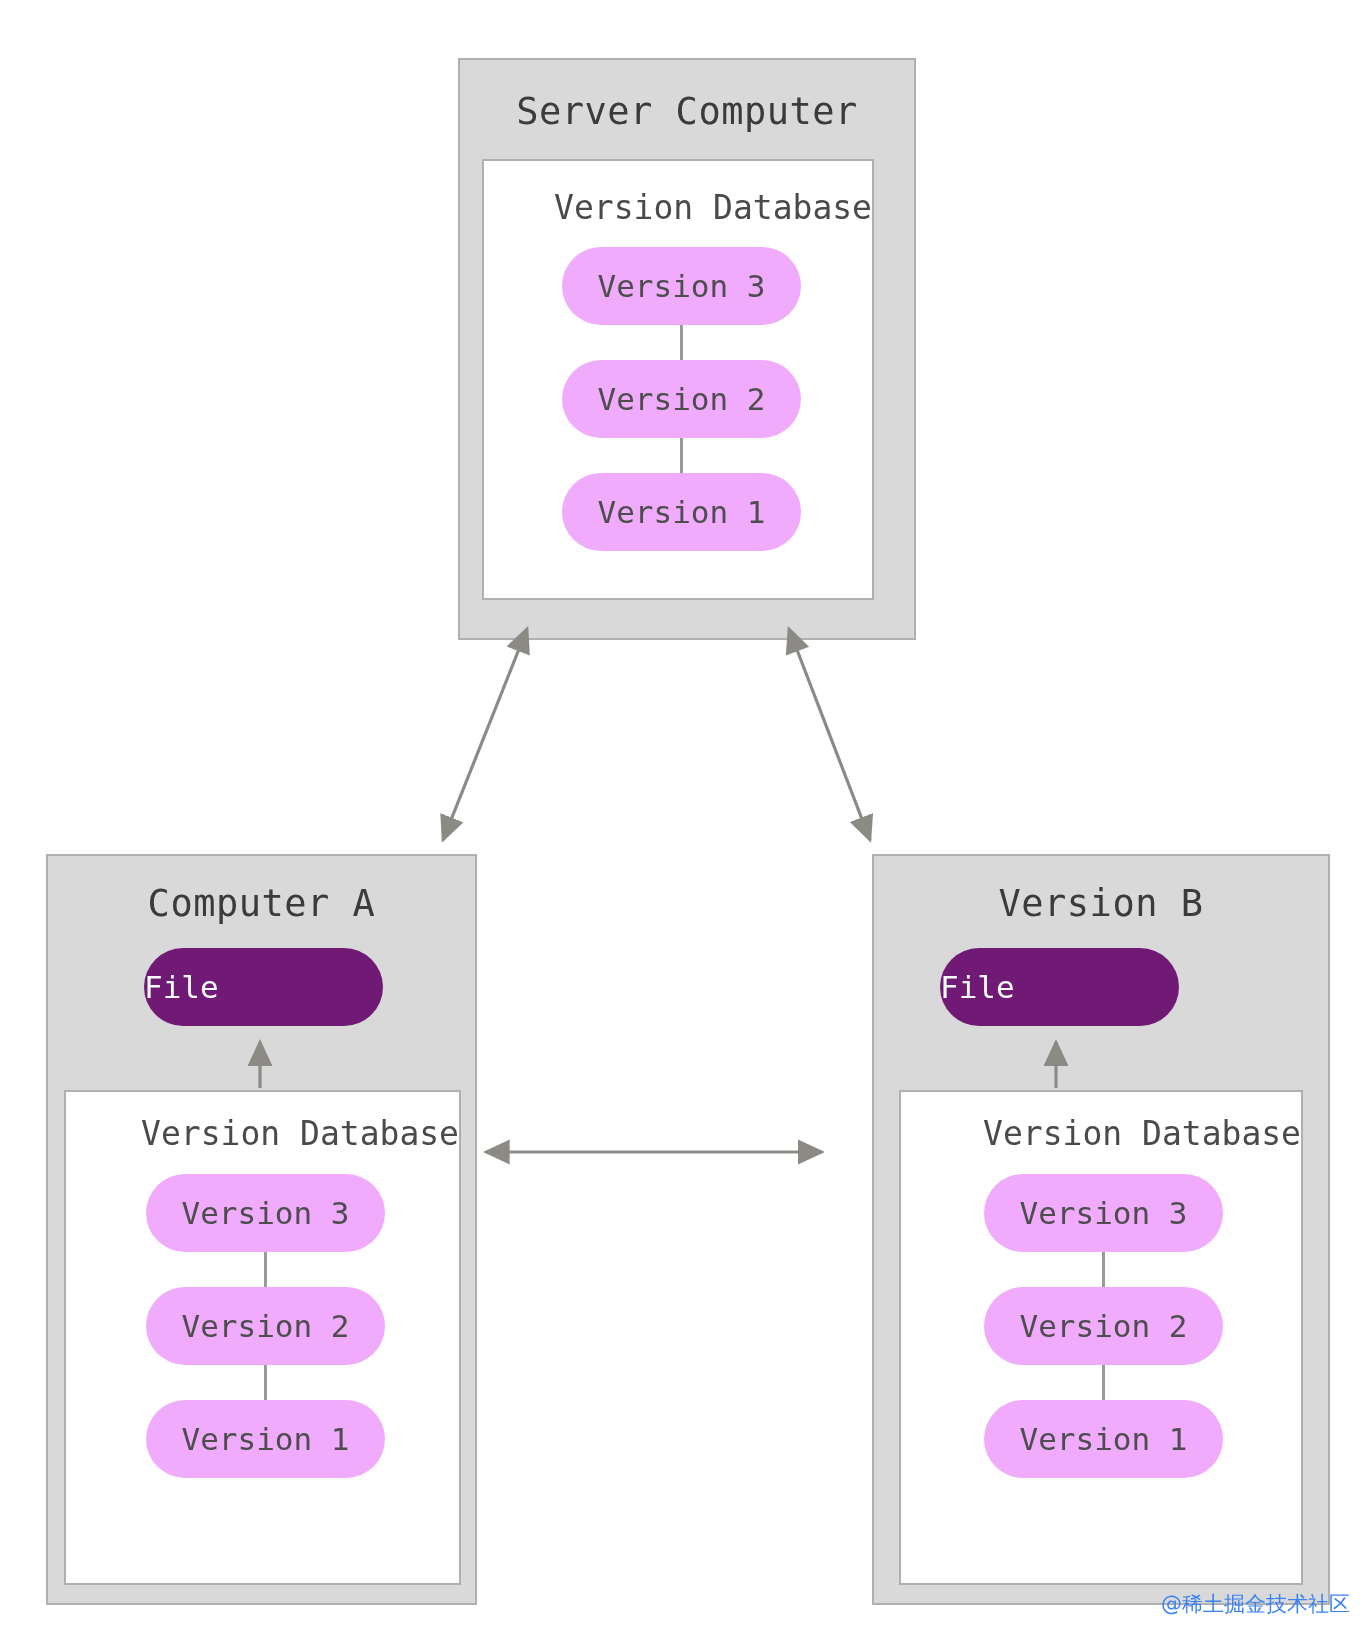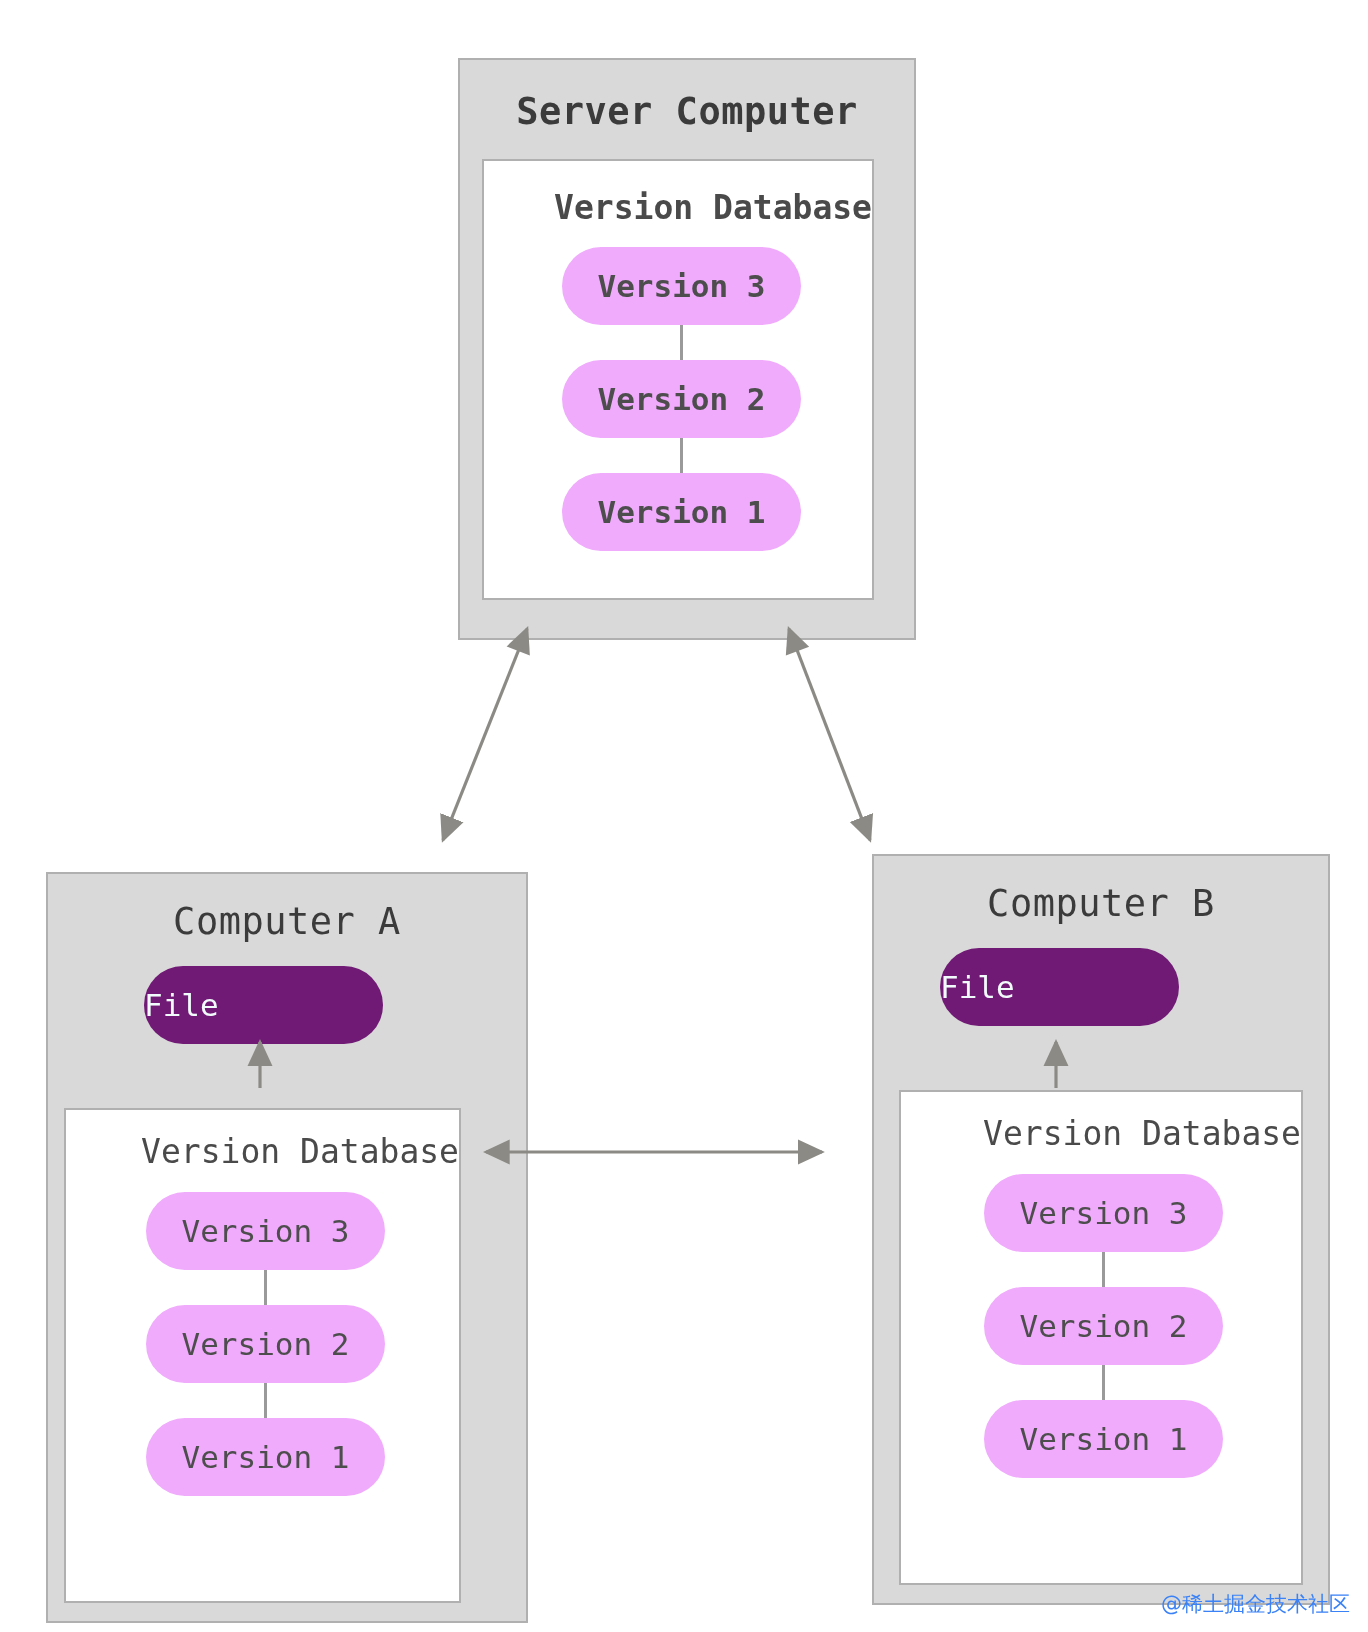--- a/index.html
+++ b/index.html
@@ -103,21 +103,21 @@
     font-size: 21px;
     font-family: "DejaVu Sans", "Liberation Sans", sans-serif;
     white-space: nowrap;
   }
 </style>
 </head>
 <body>
 
 <div id="stage">
 
-  <div class="computer-box" style="left:458px; top:58px; width:458px; height:582px;font-weight:bold;">
+  <div class="computer-box" style="left:458px; top:58px; width:458px; height:582px;">
     <div class="box-title" style="top:30px;">Server Computer</div>
 
     <div class="vdb-panel" style="left:22px; top:99px; width:392px; height:441px;">
       <div class="vdb-title" style="top:27px;">Version Database</div>
 
       <div class="pill" style="left:78px; top:86px; width:239px; height:78px;">
         <span>Version 3</span>
       </div>
       <div class="pill-link" style="left:196px; top:164px; height:35px;"></div>
 
@@ -125,21 +125,21 @@
         <span>Version 2</span>
       </div>
       <div class="pill-link" style="left:196px; top:277px; height:35px;"></div>
 
       <div class="pill" style="left:78px; top:312px; width:239px; height:78px;">
         <span>Version 1</span>
       </div>
     </div>
   </div>
 
-  <div class="computer-box" style="left:46px; top:854px; width:482px; height:751px;margin-top:18px;">
+  <div class="computer-box" style="left:46px; top:854px; width:431px; height:751px;">
     <div class="box-title" style="top:26px;">Computer A</div>
 
     <div class="file-pill" style="left:96px; top:92px; width:239px; height:78px;">
       <span>File</span>
     </div>
 
     <div class="vdb-panel" style="left:16px; top:234px; width:397px; height:495px;">
       <div class="vdb-title" style="top:22px;">Version Database</div>
 
       <div class="pill" style="left:80px; top:82px; width:239px; height:78px;">
@@ -152,21 +152,21 @@
       </div>
       <div class="pill-link" style="left:198px; top:273px; height:35px;"></div>
 
       <div class="pill" style="left:80px; top:308px; width:239px; height:78px;">
         <span>Version 1</span>
       </div>
     </div>
   </div>
 
   <div class="computer-box" style="left:872px; top:854px; width:458px; height:751px;">
-    <div class="box-title" style="top:26px;">Computer B</div>
+    <div class="box-title" style="top:26px;">Version B</div>
 
     <div class="file-pill" style="left:66px; top:92px; width:239px; height:78px;">
       <span>File</span>
     </div>
 
     <div class="vdb-panel" style="left:25px; top:234px; width:404px; height:495px;">
       <div class="vdb-title" style="top:22px;">Version Database</div>
 
       <div class="pill" style="left:83px; top:82px; width:239px; height:78px;">
         <span>Version 3</span>

